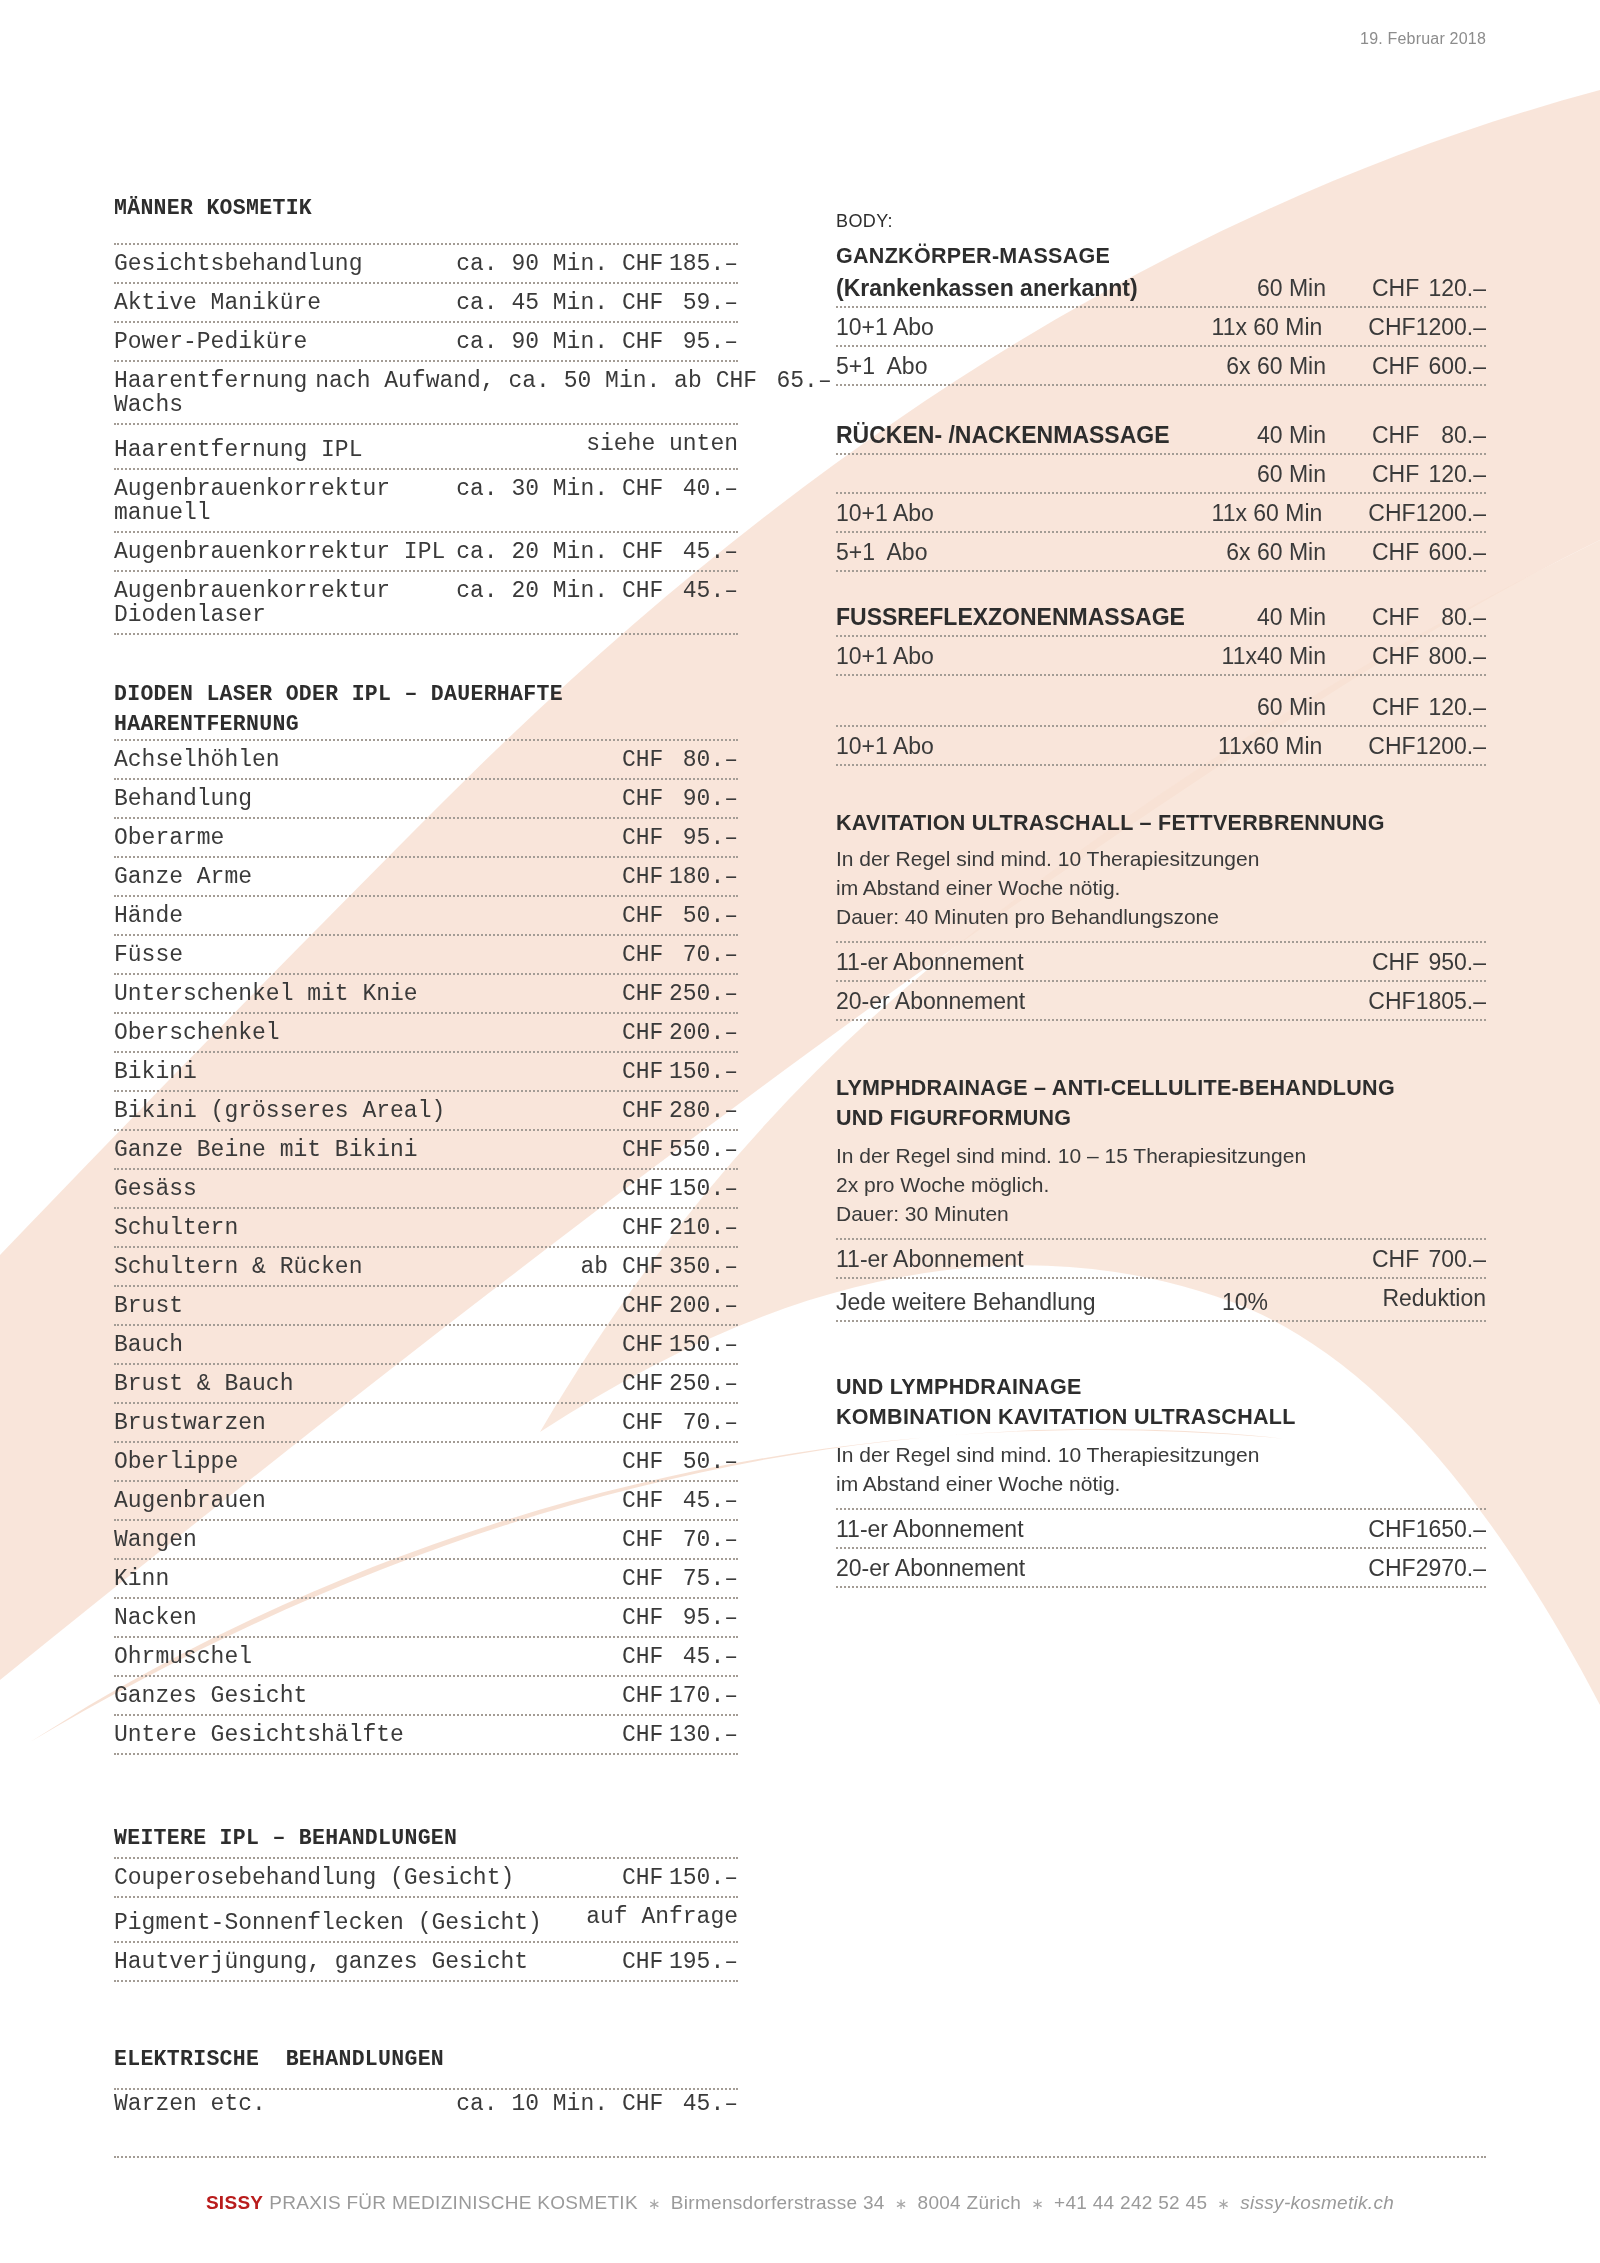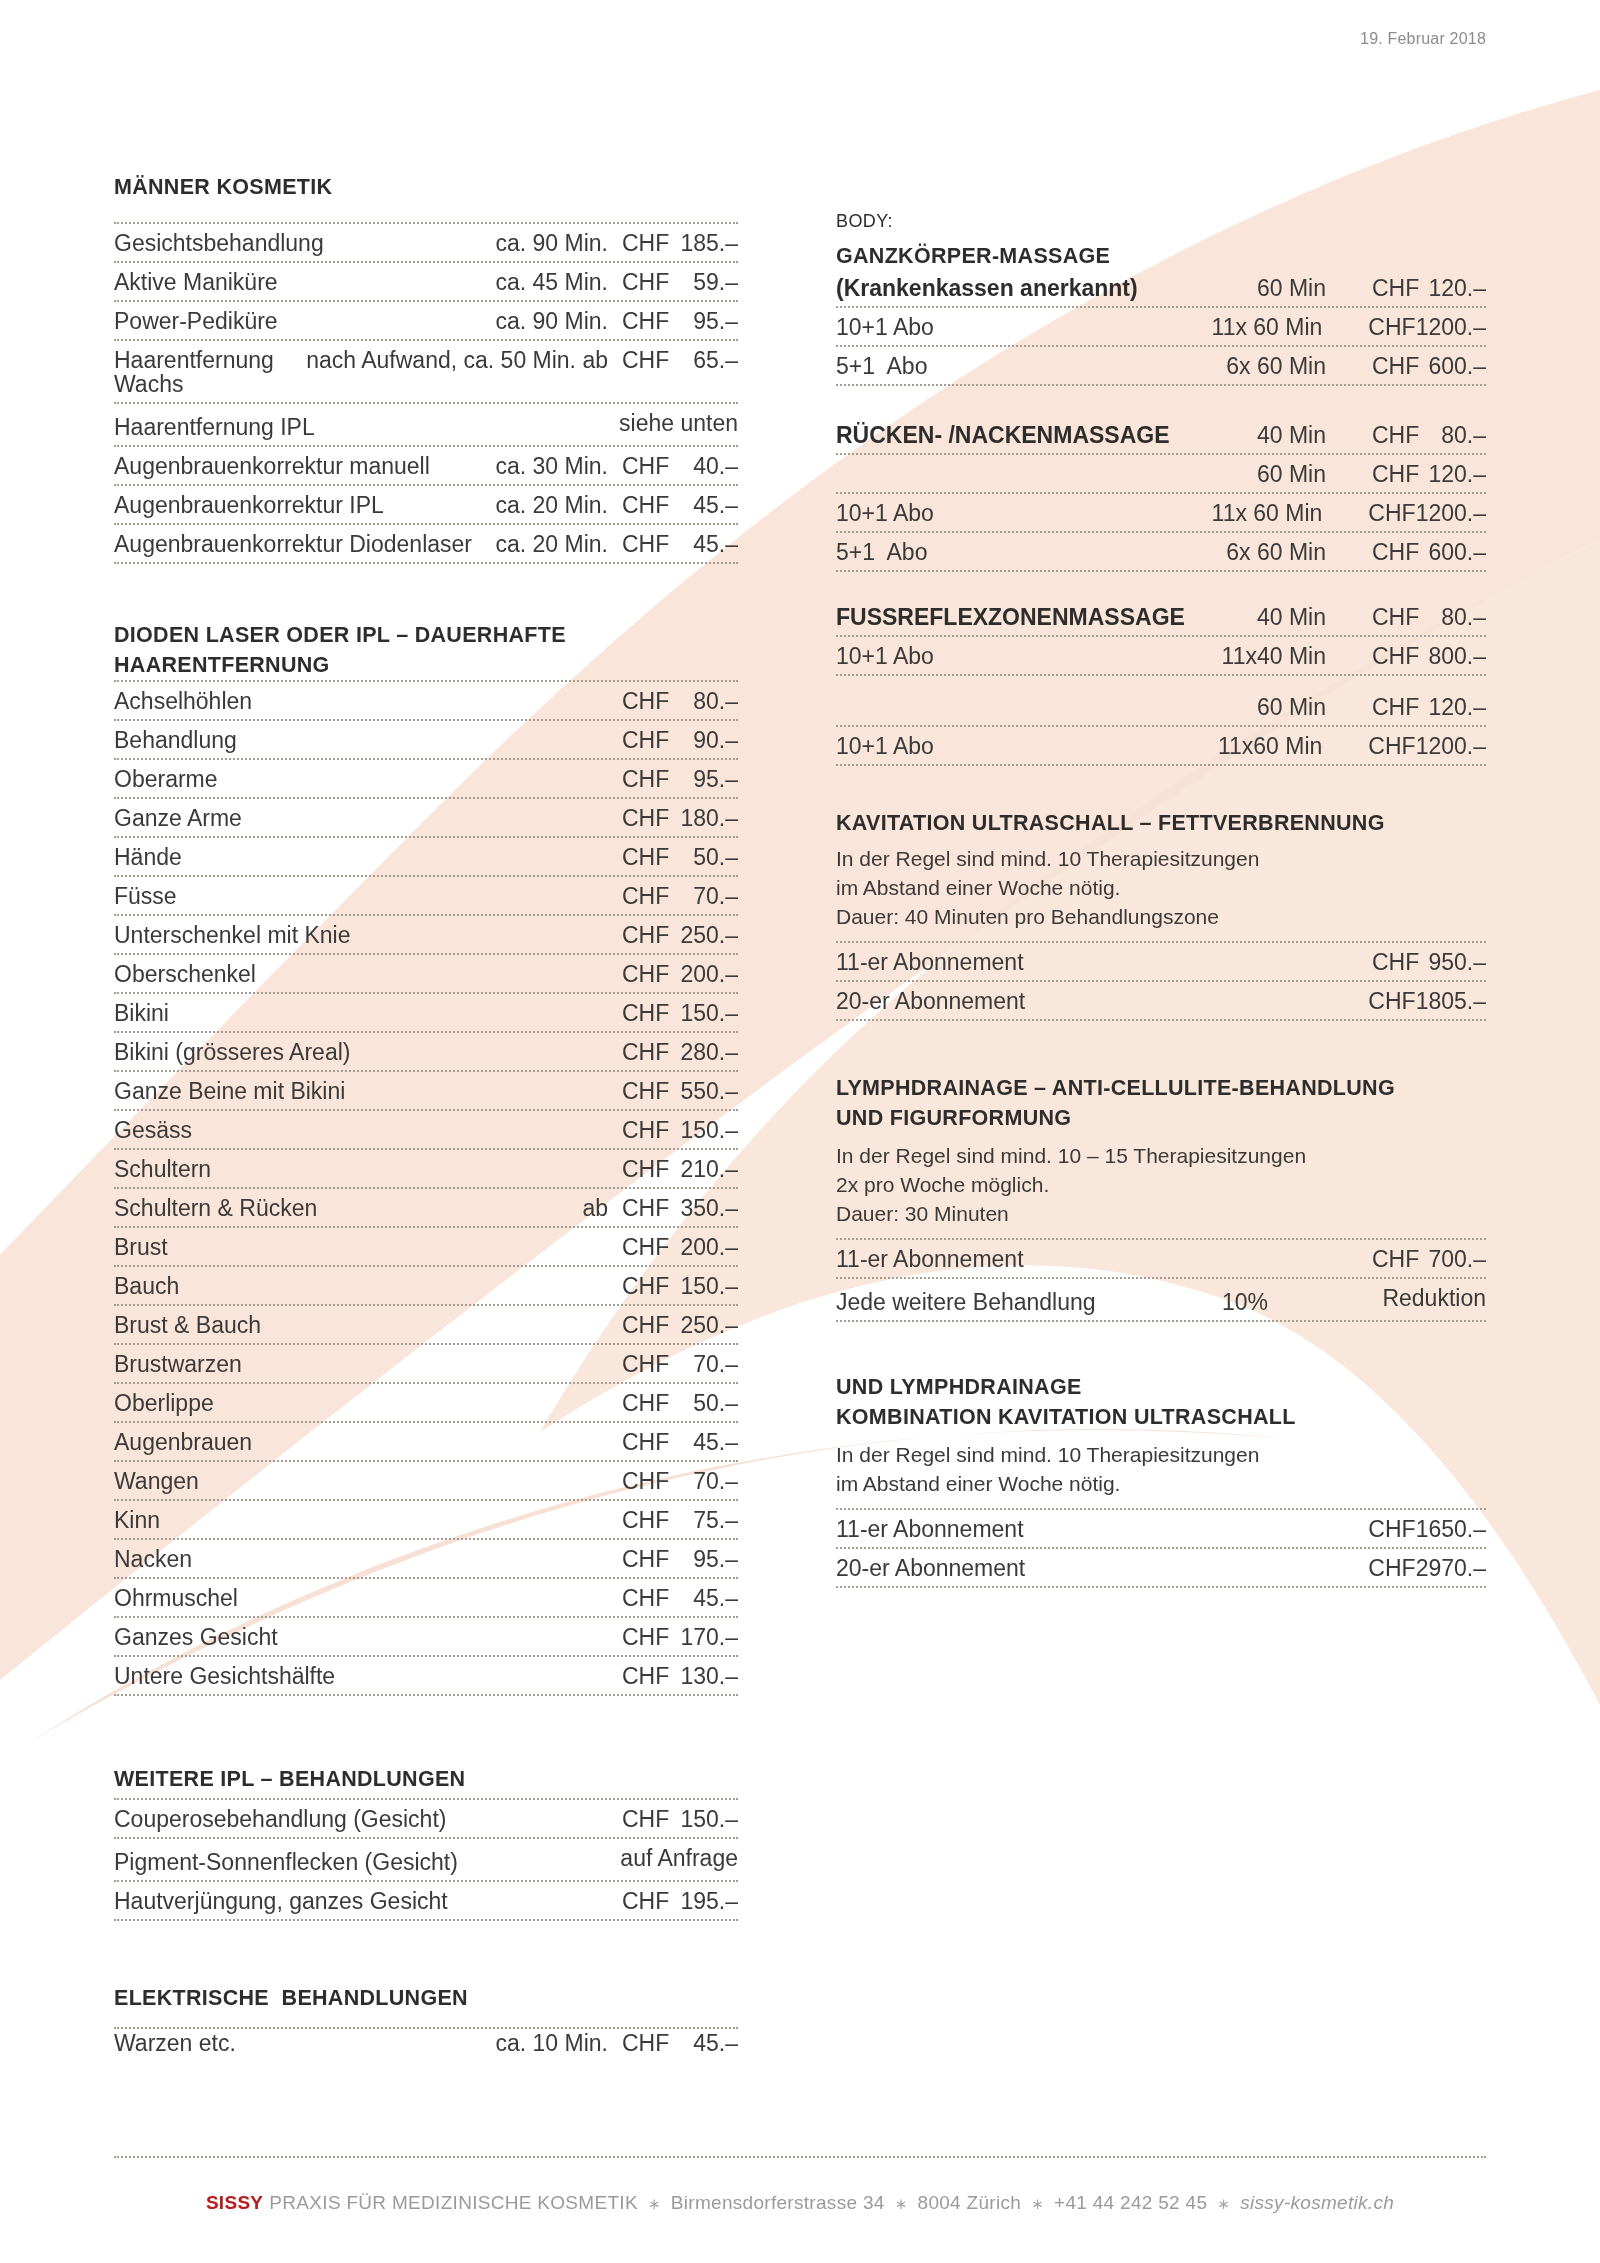--- a/index.html
+++ b/index.html
@@ -4,42 +4,42 @@
 <style>
   html,body{margin:0;padding:0;background:#e8e8e8;}
   .page{position:relative;width:1600px;height:2263px;background:#ffffff;overflow:hidden;
         font-family:"Liberation Sans",sans-serif;color:#3a3a3a;}
   .bg{position:absolute;left:0;top:0;z-index:0;}
   .content{position:absolute;left:0;top:0;width:100%;height:100%;z-index:1;}
 
   .date{position:absolute;top:30px;right:114px;font-size:16px;color:#8c8c8c;letter-spacing:.2px;}
 
   .col{position:absolute;}
-  .col-left{left:114px;top:174px;width:624px;}
+  .col-left{left:114px;top:195px;width:624px;font-family:Liberation Mono, monospace;}
   .col-right{left:836px;top:211px;width:650px;}
 
   .h{font-weight:bold;font-size:21.5px;color:#2d2d2d;letter-spacing:.3px;line-height:30px;}
   .h.single{line-height:26px;}
   .mb-sm{margin-bottom:22px;}
   .dotline{border-bottom:2px dotted #a39c95;height:0;}
 
   .row{display:flex;align-items:baseline;border-bottom:2px dotted #a39c95;
        padding:7px 0 6px;font-size:23px;line-height:24px;}
   .row.noline{border-bottom:none;}
   .row.mt{padding-top:19px;}
   .lbl{flex:1 1 auto;padding-right:8px;}
   .b{font-weight:bold;color:#2d2d2d;}
   .mid{text-align:right;margin-right:14px;white-space:nowrap;}
   .col-right .mid{margin-right:46px;}
   .mid10{flex:0 0 150px;text-align:left;}
   .rb{display:flex;justify-content:space-between;flex:0 0 116px;white-space:nowrap;}
   .col-right .rb{flex:0 0 114px;}
   .rb .price{text-align:right;flex:1 1 auto;}
 
-  .sec-gap1{margin-top:56px;}
+  .sec-gap1{margin-top:44px;}
   .sec-gap2{margin-top:70px;}
   .sec-gap3{margin-top:64px;}
   .rsec{margin-top:30px;}
   .rsec2{margin-top:26px;}
   .rsec3{margin-top:44px;}
   .rsec4{margin-top:52px;}
   .rsec5{margin-top:50px;}
   .hd-mb{margin-bottom:14px;}
   .hd-mb2{margin-bottom:6px;}
   .hd-mb3{margin-bottom:16px;}

